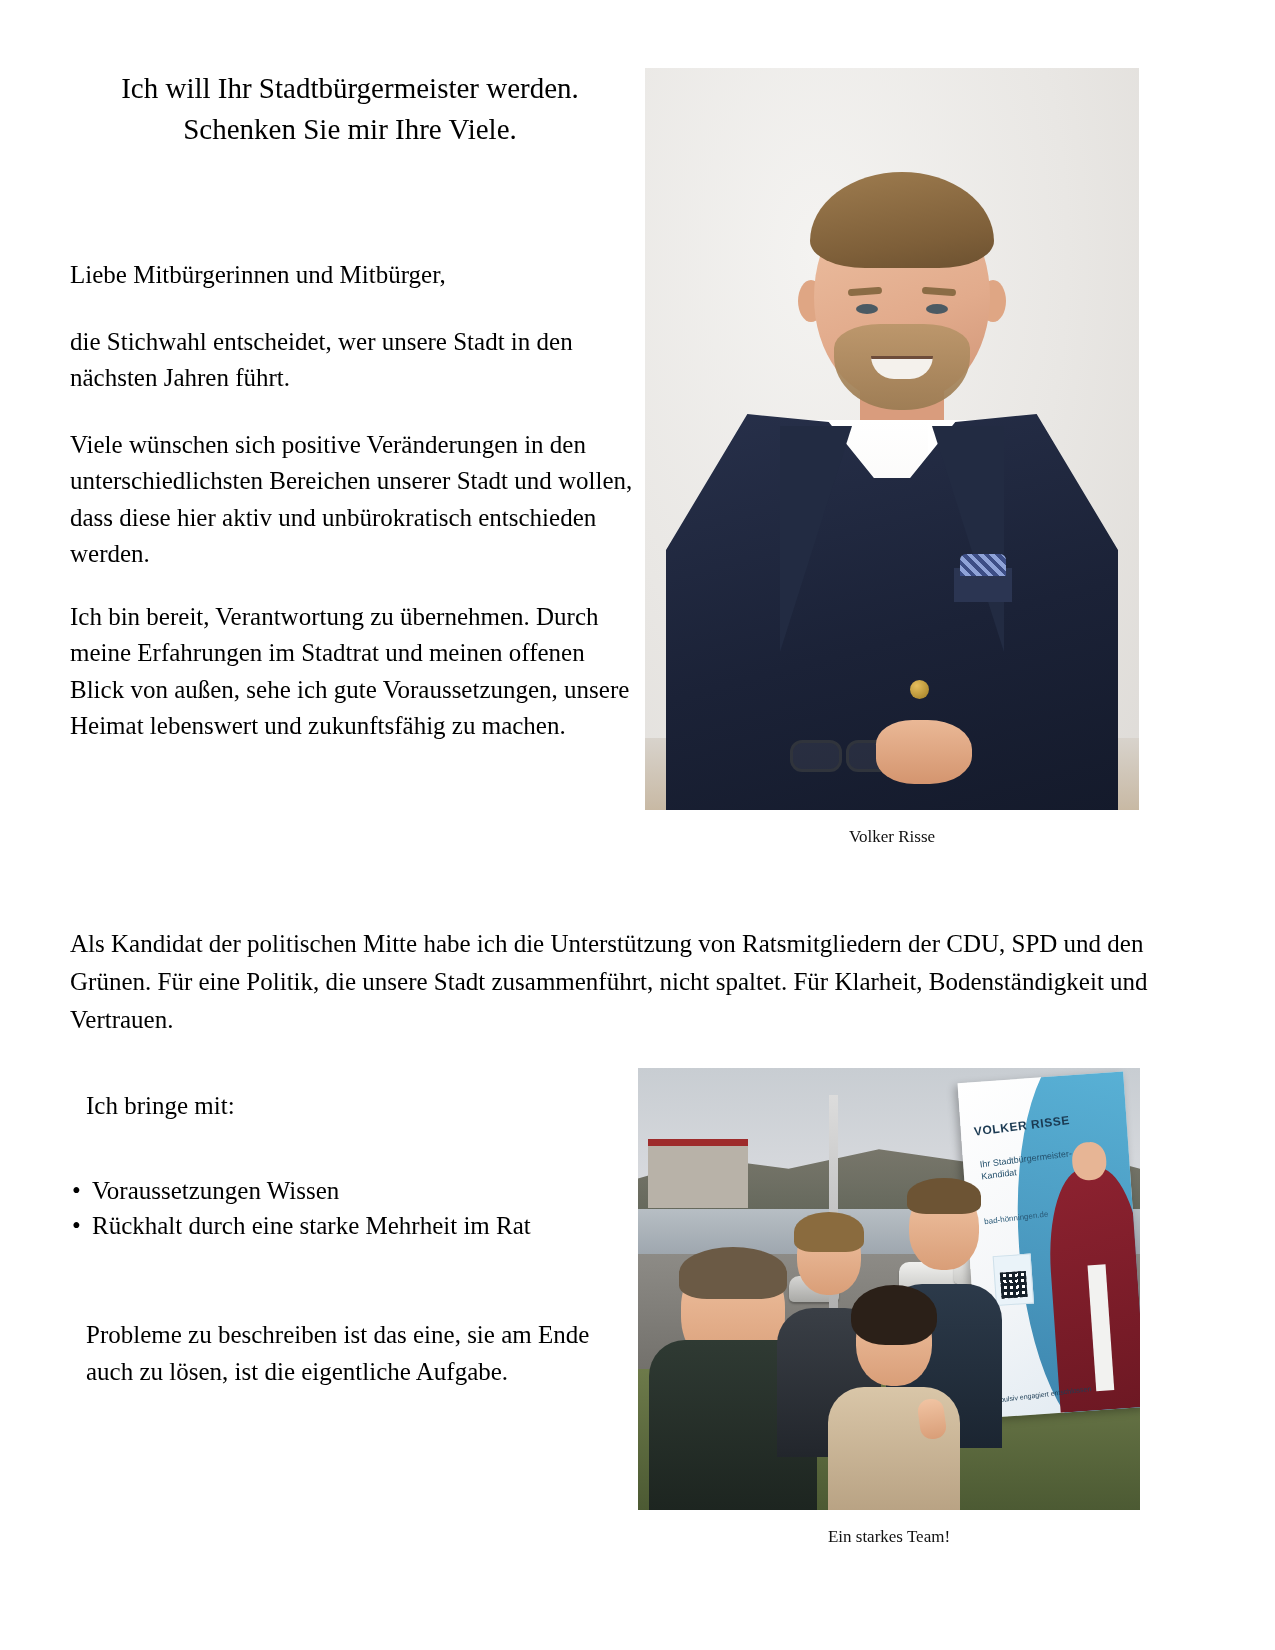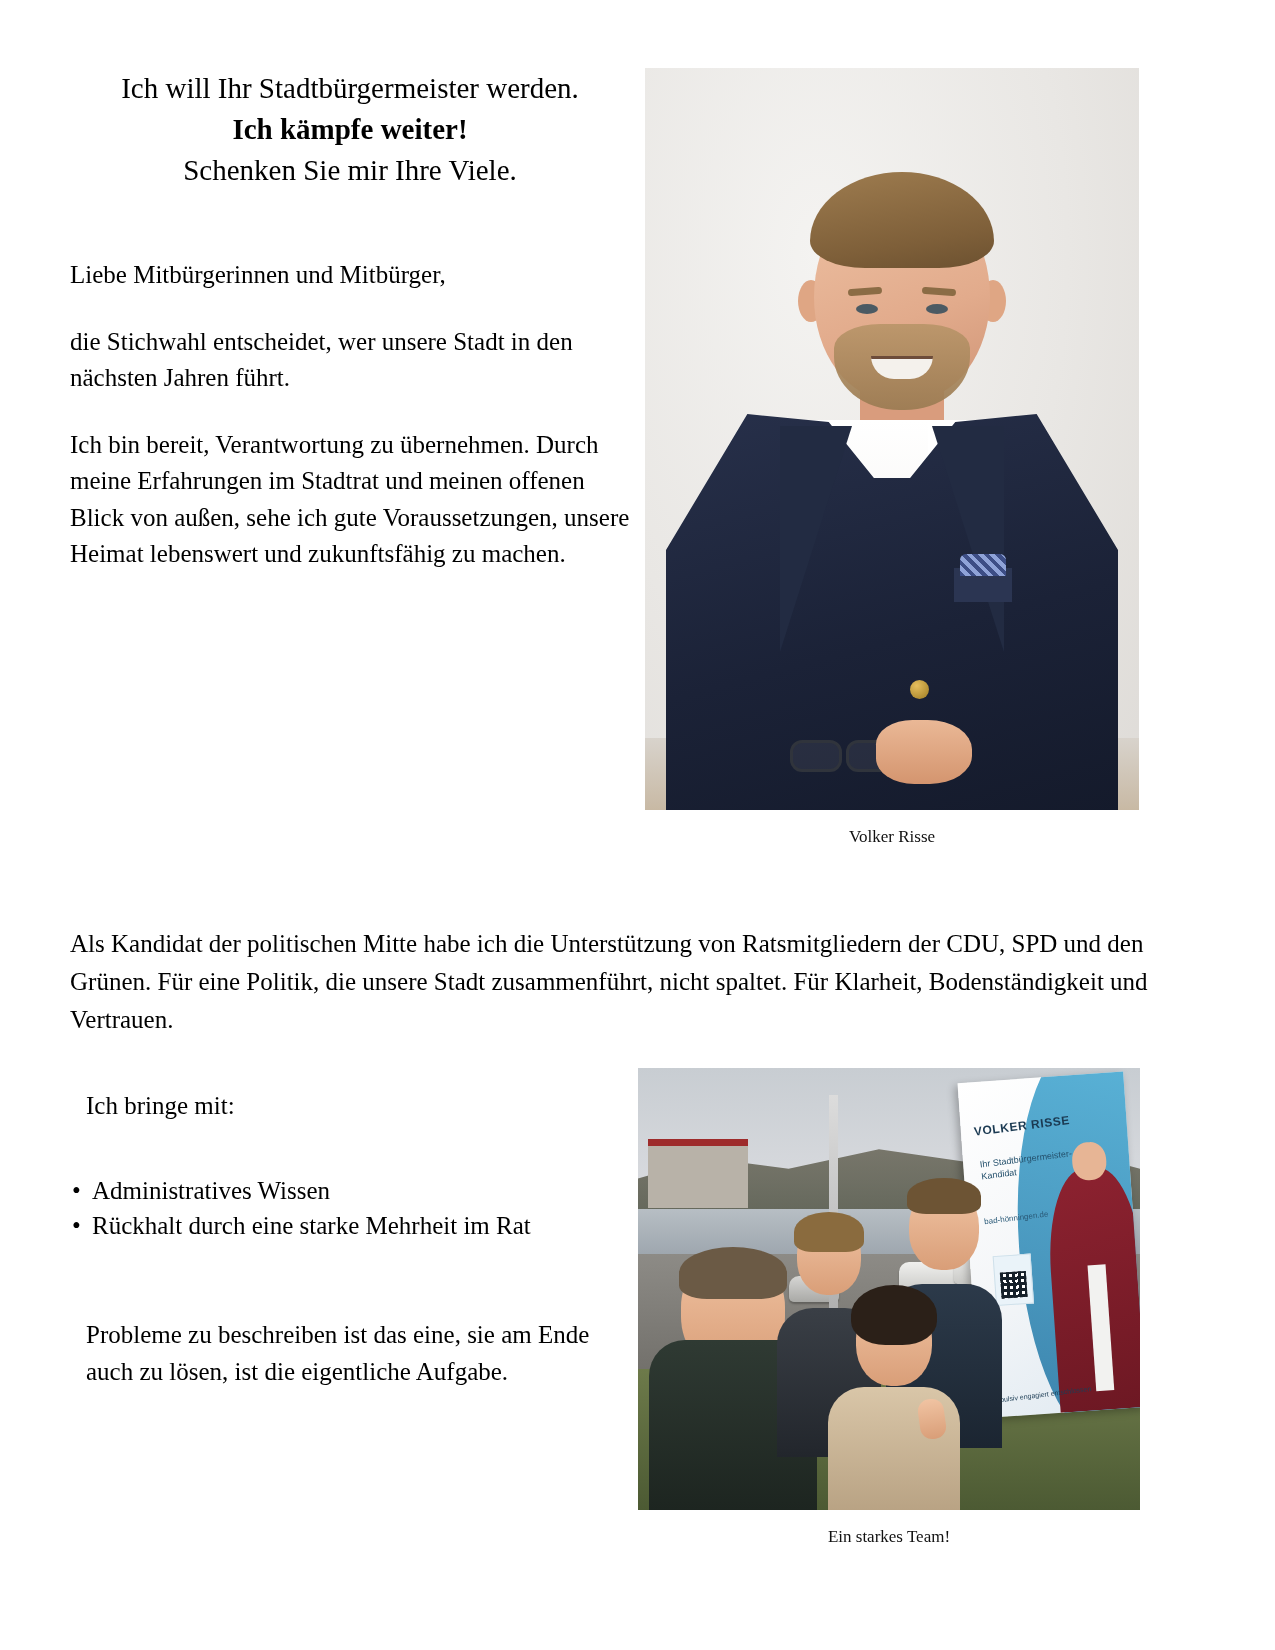--- a/index.html
+++ b/index.html
@@ -582,39 +582,39 @@
     z-index: 12;
   }
 </style>
 </head>
 <body>
 
 <div class="page">
 
   <div class="heading-block">
     <span class="heading-line">Ich will Ihr Stadtbürgermeister werden.</span>
-    <span class="heading-line bold">Ich kämpfe weiter!</span>
     <span class="heading-line">Schenken Sie mir Ihre Viele.</span>
   </div>
 
   <div class="col-left">
     <p>Liebe Mitbürgerinnen und Mitbürger,</p>
     <p>die Stichwahl entscheidet, wer unsere Stadt in den nächsten Jahren führt.</p>
+    <p class="tight">Viele wünschen sich positive Veränderungen in den unterschiedlichsten Bereichen unserer Stadt und wollen, dass diese hier aktiv und unbürokratisch entschieden werden.</p>
     <p>Ich bin bereit, Verantwortung zu übernehmen. Durch meine Erfahrungen im Stadtrat und meinen offenen Blick von außen, sehe ich gute Voraussetzungen, unsere Heimat lebenswert und zukunftsfähig zu machen.</p>
   </div>
 
   <p class="wide-para">
     <span>Als </span><b>Kandidat der politischen Mitte</b><span> habe ich die Unterstützung von Ratsmitgliedern der CDU, SPD und den Grünen. Für eine Politik, die unsere Stadt zusammenführt, nicht spaltet. Für Klarheit, Bodenständigkeit und Vertrauen.</span>
   </p>
 
   <div class="lower-left">
     <p>Ich bringe mit:</p>
     <div class="spacer-32"></div>
     <ul class="bullet-list">
-      <li>Administratives Wissen</li>
+      <li>Voraussetzungen Wissen</li>
       <li>Rückhalt durch eine starke Mehrheit im Rat</li>
     </ul>
     <div class="spacer-56"></div>
     <p class="closing-bold">Probleme zu beschreiben ist das eine, sie am Ende auch zu lösen, ist die eigentliche Aufgabe.</p>
   </div>
 
   <figure class="fig-portrait">
     <div class="photo portrait">
       <div class="portrait-bg"></div>
       <div class="portrait-floor"></div>

